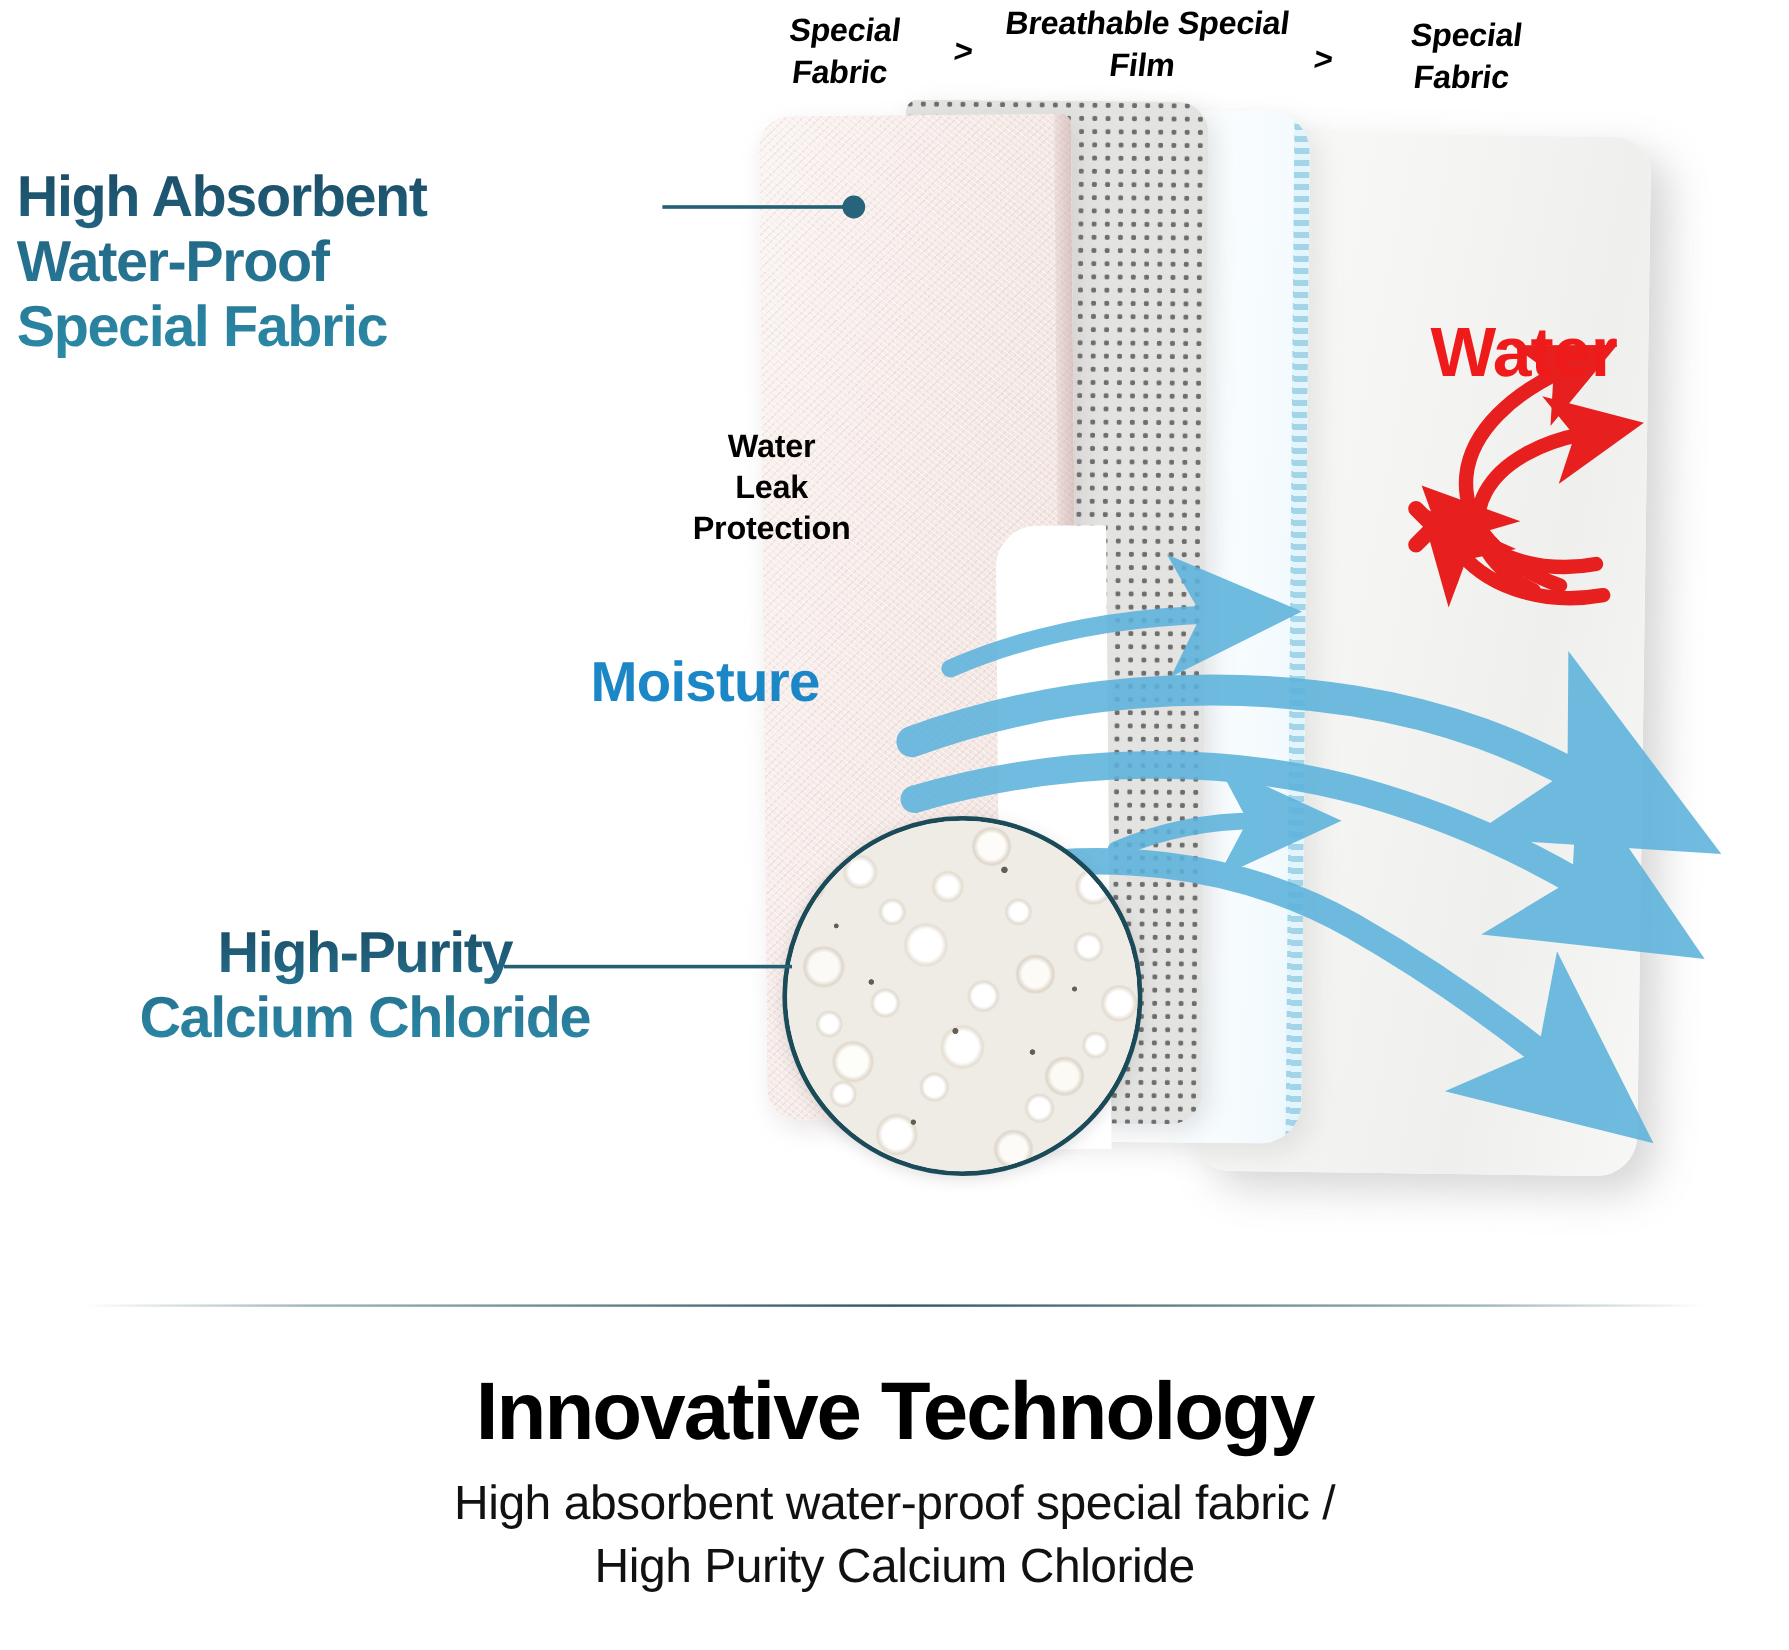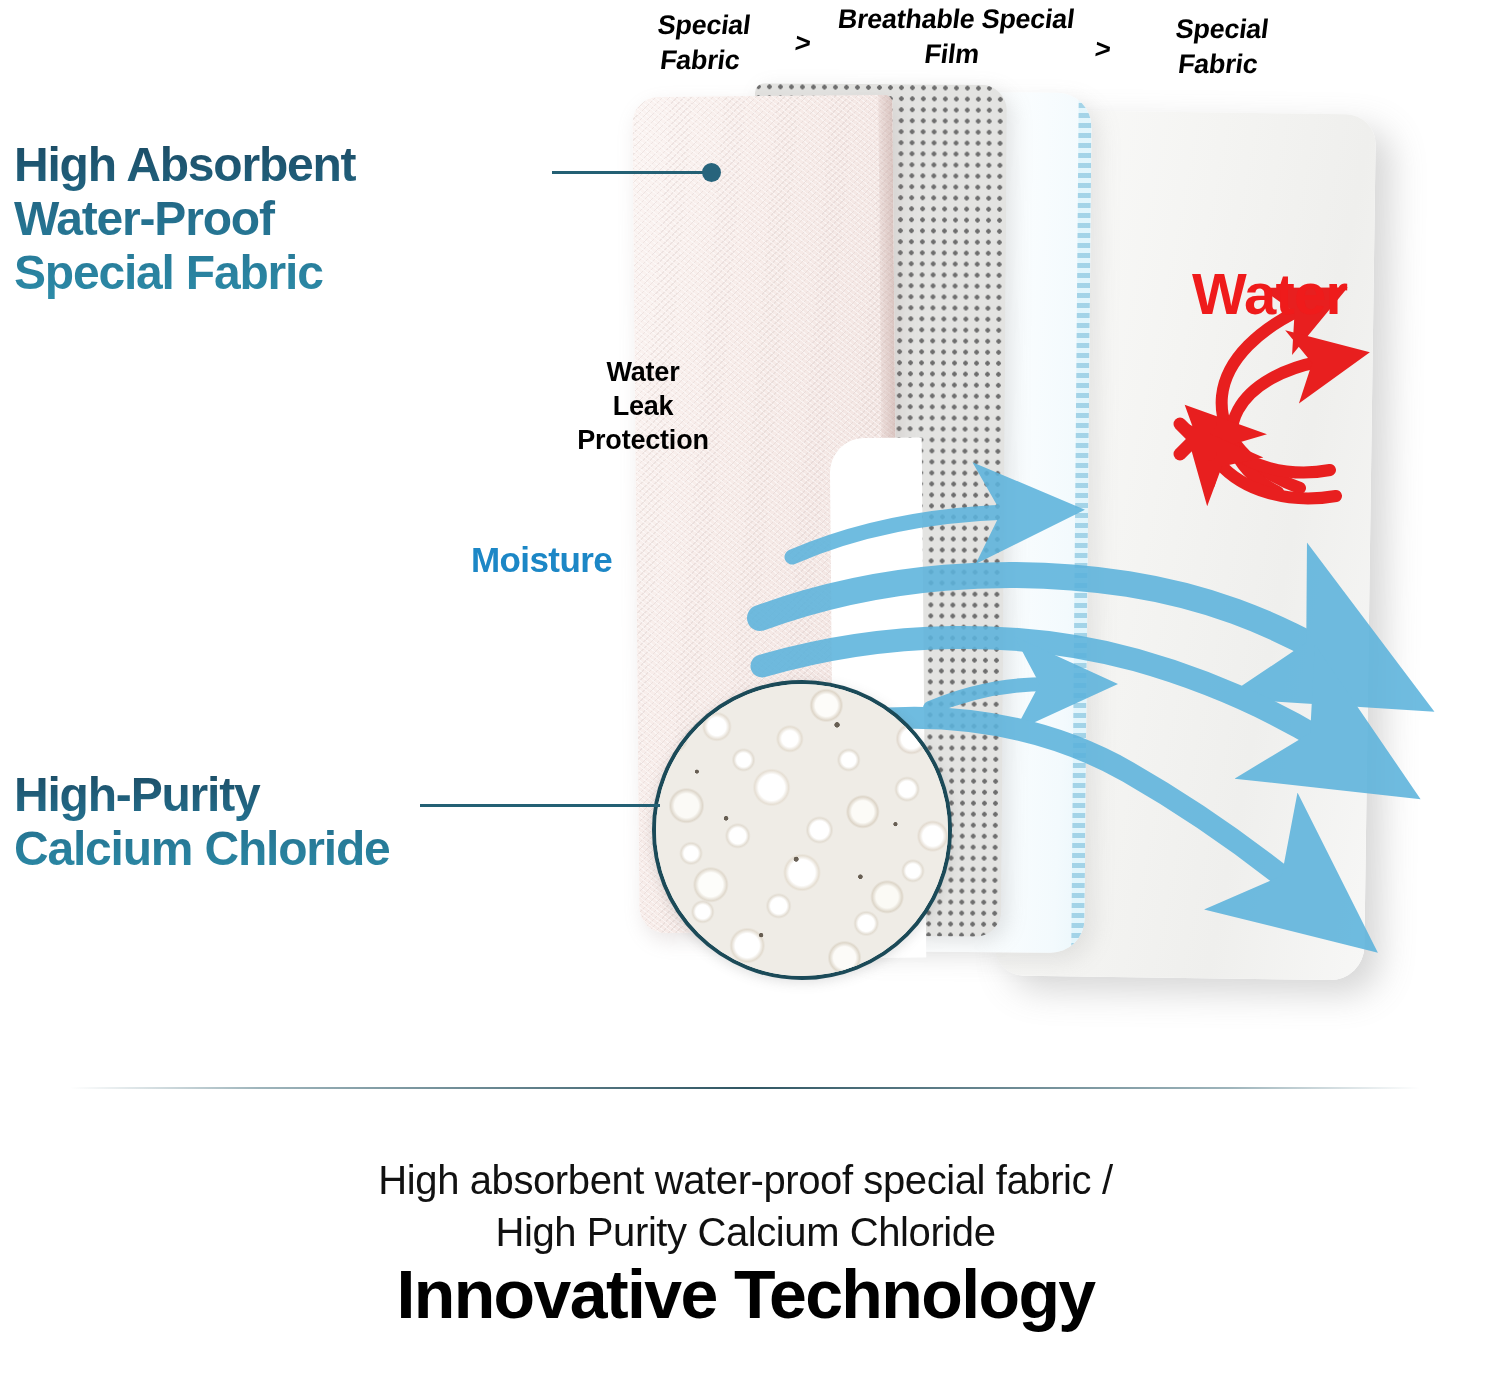--- a/index.html
+++ b/index.html
@@ -58,21 +58,21 @@
     line-height: 1.12;
     letter-spacing: -1.2px;
     white-space: pre-line;
     background-image: linear-gradient(180deg, #1b4a63 0%, #246f8d 48%, #2c8ba8 100%);
     -webkit-background-clip: text;
     background-clip: text;
     color: transparent;
     -webkit-text-fill-color: transparent;
   }
   #heading-absorbent { left: 14px; top: 138px; width: 540px; }
-  #heading-purity    { left: 14px; top: 768px; width: 580px; }
+  #heading-purity    { left: 14px; top: 768px; width: 580px; text-align: center; }
 
   
   .leader {
     position: absolute;
     height: 3px;
     background: #236074;
   }
   #leader-1 { left: 552px; top: 171px; width: 160px; }
   #leader-2 { left: 420px; top: 804px; width: 240px; }
   .leader-dot {
@@ -203,24 +203,24 @@
     font-weight: 700;
     font-size: 27px;
     line-height: 1.26;
     color: #000000;
     text-align: center;
     white-space: pre-line;
     letter-spacing: -0.2px;
   }
   #label-moisture {
     position: absolute;
-    left: 471px;
+    left: 492px;
     top: 540px;
     font-weight: 700;
-    font-size: 35px;
+    font-size: 47px;
     letter-spacing: -0.6px;
     color: #1c87c6;
   }
   #label-water {
     position: absolute;
     left: 1192px;
     top: 260px;
     font-weight: 700;
     font-size: 58px;
     letter-spacing: -0.7px;
@@ -414,18 +414,18 @@
 Leak
 Protection</div>
 
   <div id="label-moisture">Moisture</div>
 
   <div id="label-water">Water</div>
 
   <div id="divider"></div>
 
   <div id="footer">
+    <div id="footer-title">Innovative Technology</div>
     <div id="footer-subtitle">High absorbent water-proof special fabric /
 High Purity Calcium Chloride</div>
-    <div id="footer-title">Innovative Technology</div>
   </div>
 
 </div>
 
 </body></html>

